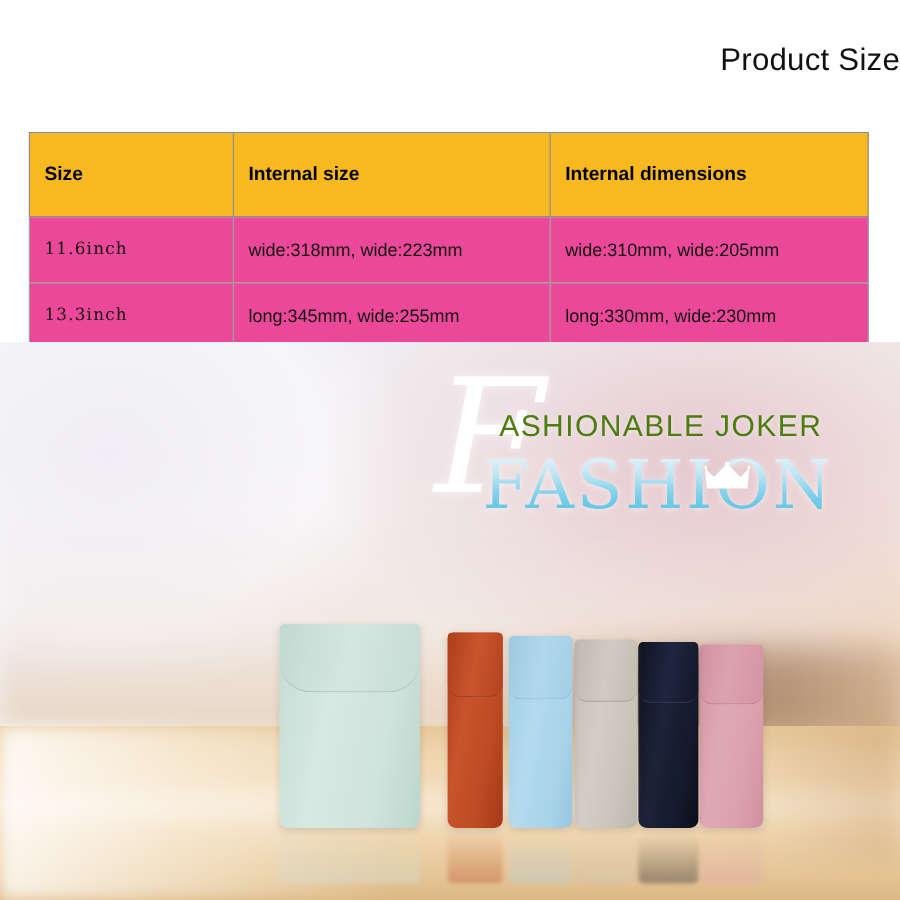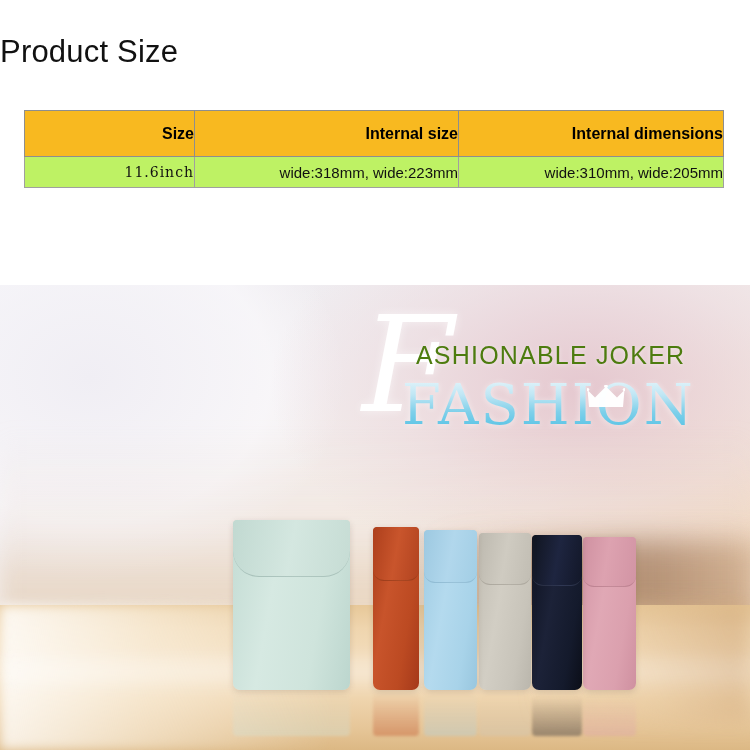--- a/index.html
+++ b/index.html
@@ -21,53 +21,53 @@
     left: 0; top: 0;
     width: 750px;
     height: 285px;
     background: #ffffff;
   }
 
   .page-title {
     position: absolute;
     left: 0; top: 34px;
     width: 750px;
-    text-align: left;
-    font-size: 31px;
+    text-align: right;
+    font-size: 26px;
     font-weight: 400;
     color: #111111;
     letter-spacing: 0.2px;
     font-family: "Liberation Sans", sans-serif;
   }
 
   .size-table {
     position: absolute;
     left: 24px;
     top: 110px;
     width: 699px;
     border-collapse: collapse;
     table-layout: fixed;
   }
   .size-table th, .size-table td {
     border: 1px solid #8e8e8e;
-    padding: 0;
-    text-align: right;
+    padding: 12px;
+    text-align: left;
     vertical-align: middle;
   }
   .size-table thead th {
     background: #F8B920;
     color: #000000;
     font-weight: bold;
     font-size: 16px;
     height: 45px;
     border-color: #8e8e8e;
     font-family: "Liberation Sans", sans-serif;
   }
   .size-table tbody td {
-    background: #bef264;
+    background: #ec4899;
     height: 30px;
     font-size: 15px;
     color: #111111;
     border-color: #a0a0a0;
   }
   .size-table tbody td.size-cell {
     font-family: "DejaVu Serif", serif;
     font-size: 14px;
     letter-spacing: 1px;
   }
@@ -243,20 +243,25 @@
         <th>Internal size</th>
         <th>Internal dimensions</th>
       </tr>
     </thead>
     <tbody>
       <tr>
         <td class="size-cell">11.6inch</td>
         <td>wide:318mm, wide:223mm</td>
         <td>wide:310mm, wide:205mm</td>
       </tr>
+      <tr>
+        <td class="size-cell">13.3inch</td>
+        <td>long:345mm, wide:255mm</td>
+        <td>long:330mm, wide:230mm</td>
+      </tr>
     </tbody>
   </table>
 </div>
 
 <div class="photo-section">
 
   <div class="bg-wall"></div>
   <div class="bg-horizon"></div>
   <div class="bg-darkband"></div>
   <div class="bg-floor"></div>

